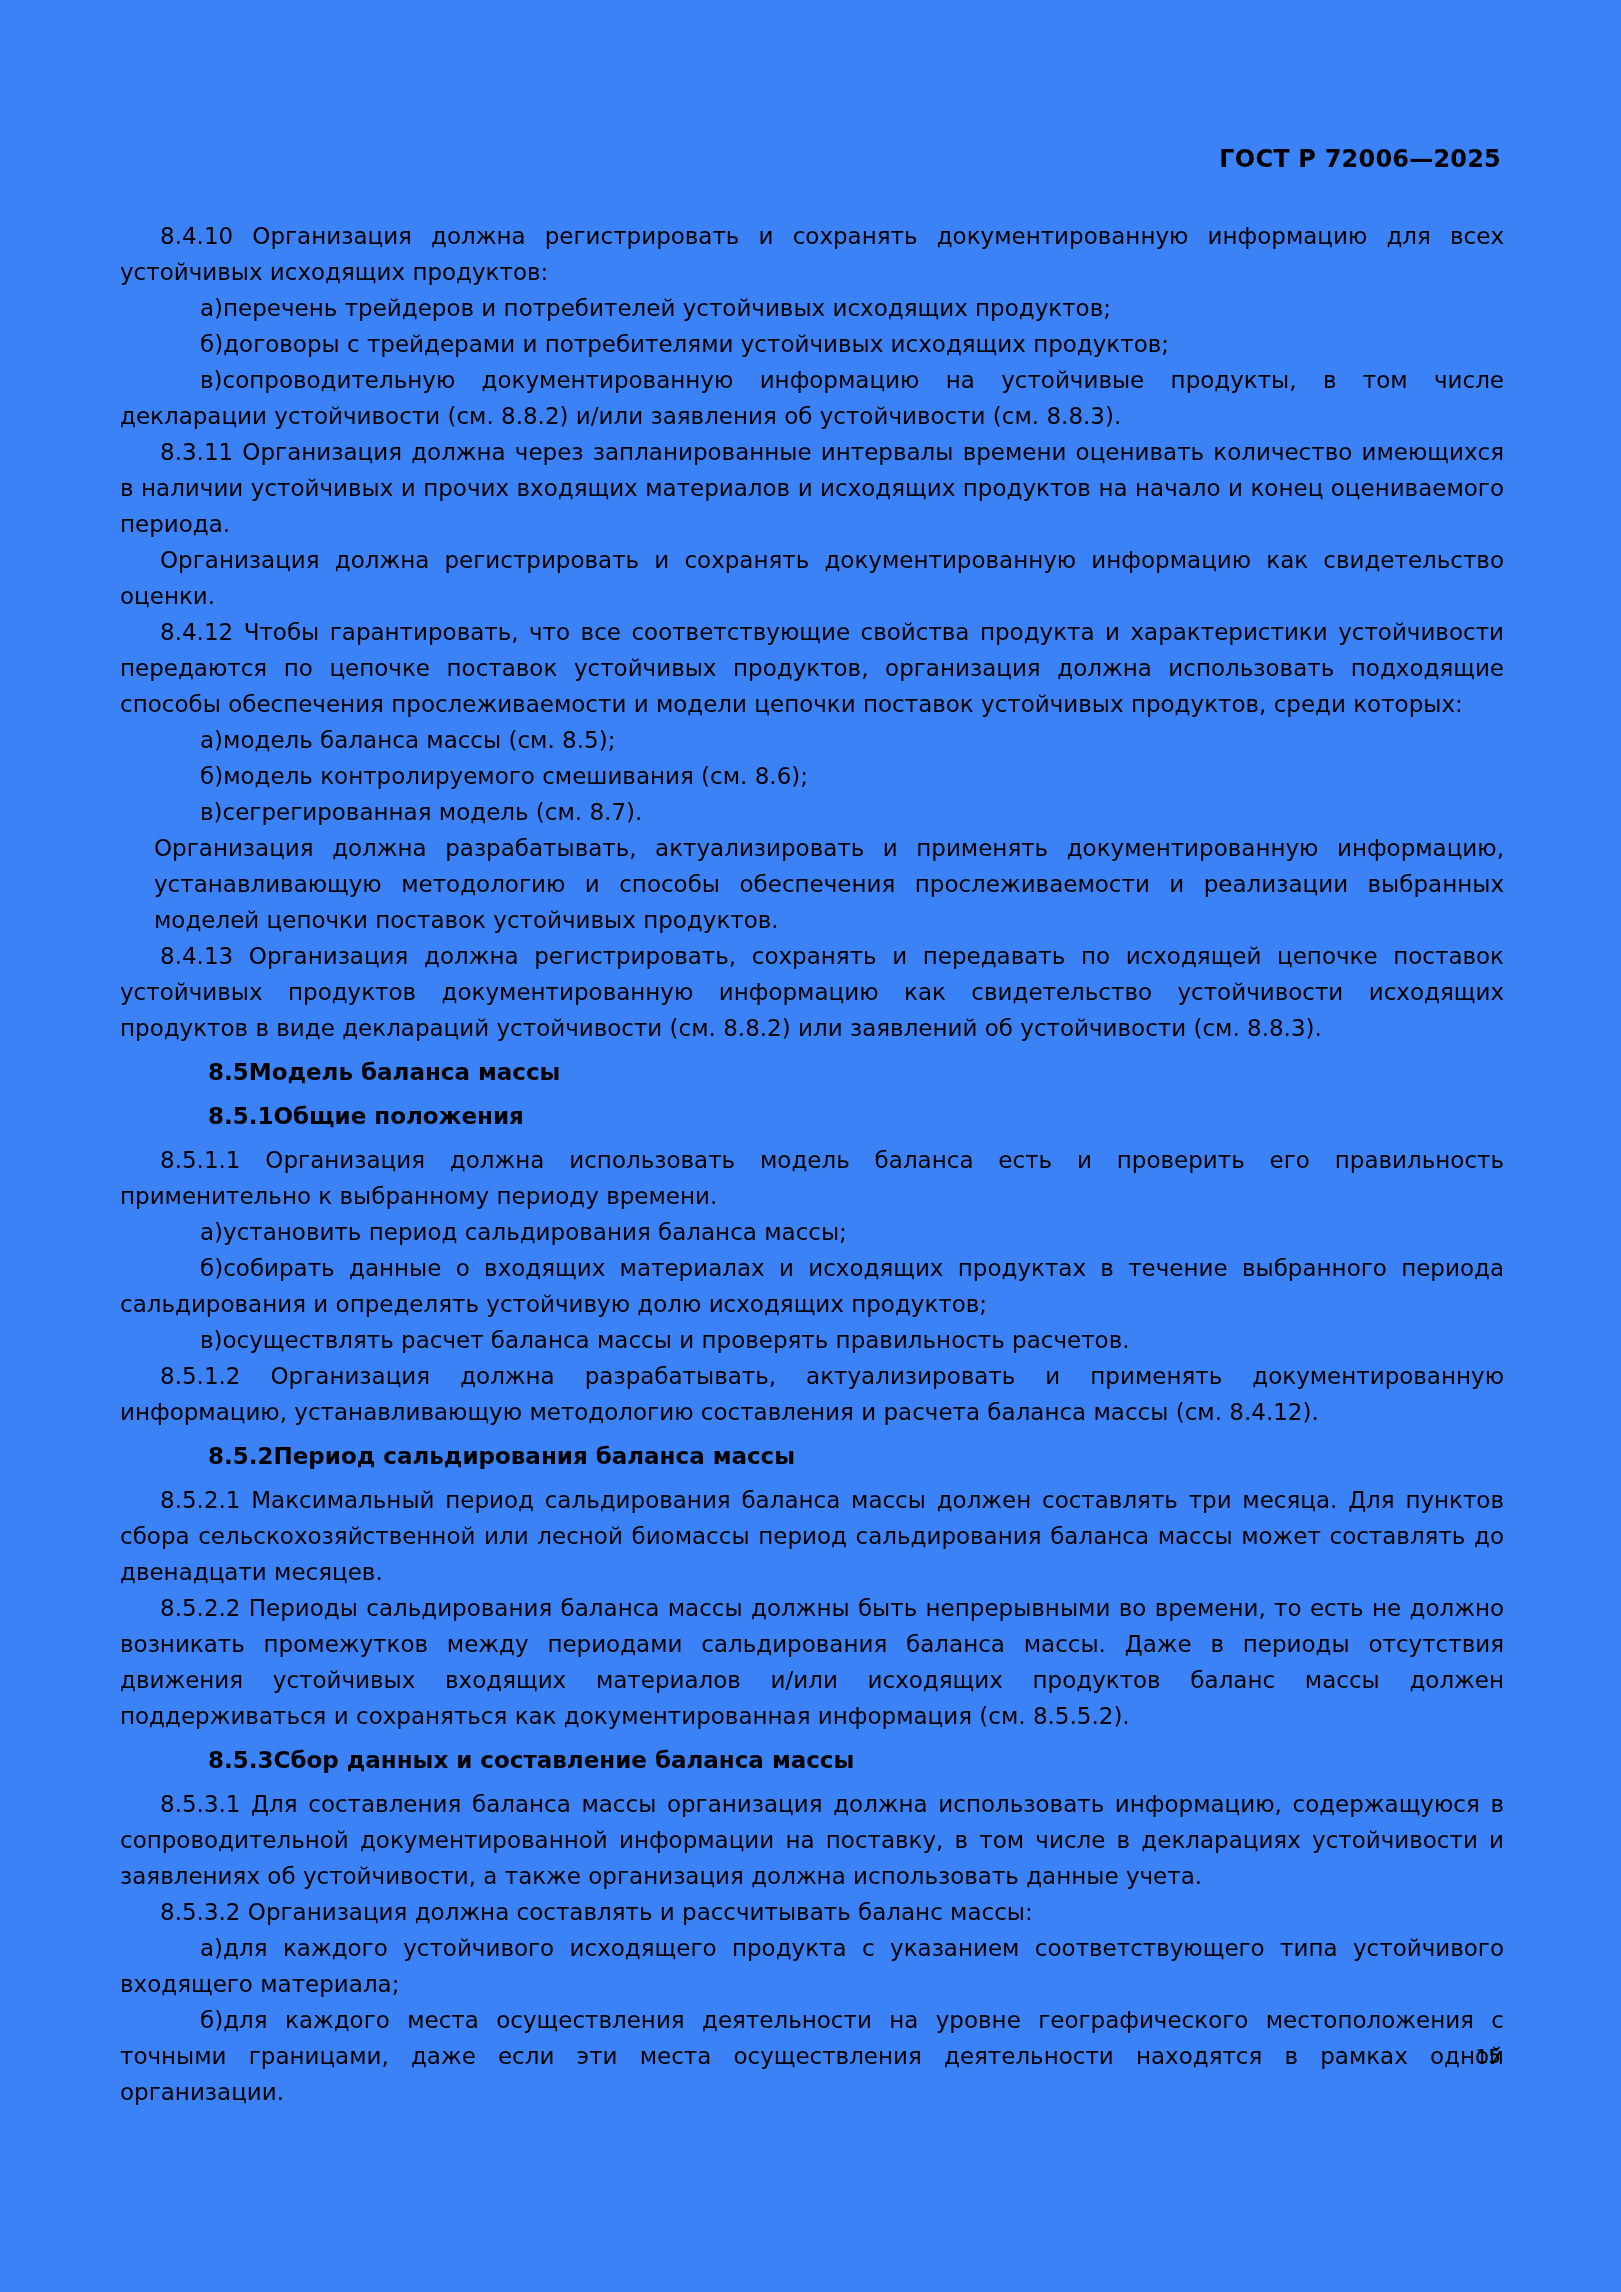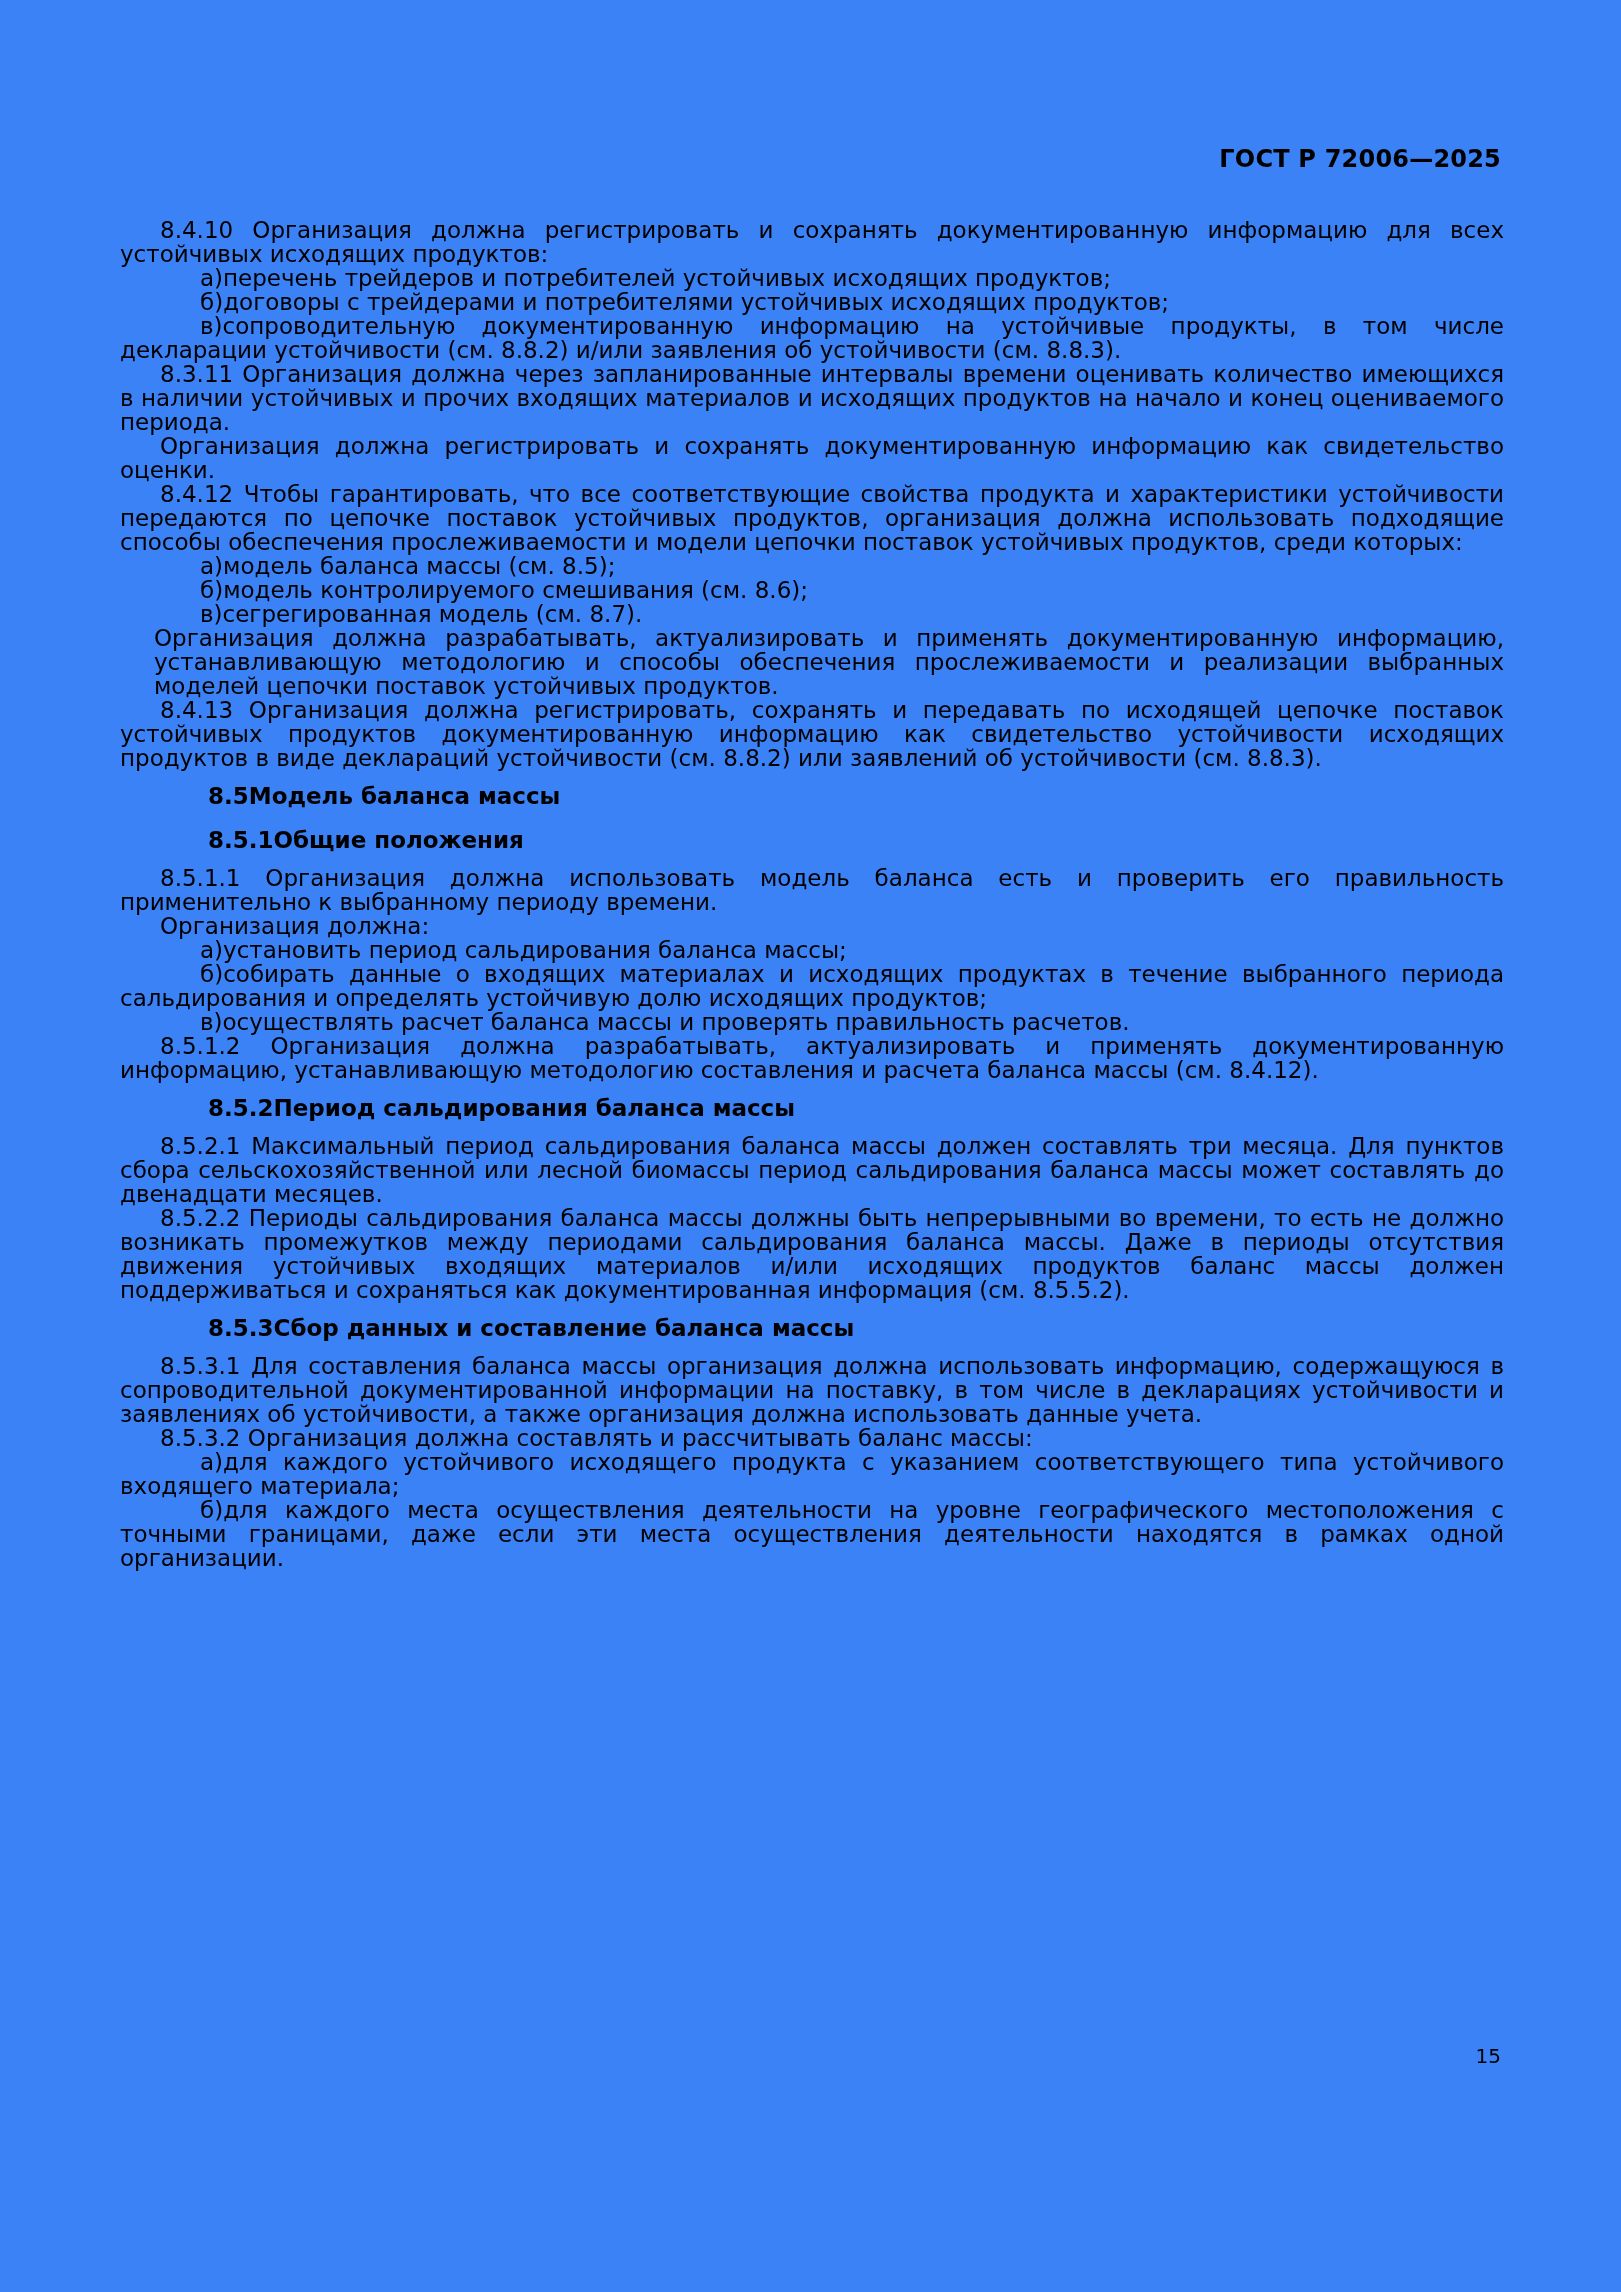--- a/index.html
+++ b/index.html
@@ -31,21 +31,21 @@
   }
   .content {
     position: absolute;
     top: 218px;
     left: 120px;
     width: 1384px;
   }
   p {
     margin: 0;
     font-size: 23px;
-    line-height: 24px;
+    line-height: 36px;
     text-align: justify;
     text-justify: inter-word;
     hyphens: manual;
   }
   p.ind {
     text-indent: 40px;
   }
   p.noind {
     text-indent: 0;
     margin-left: 34px;
@@ -109,21 +109,20 @@
     <p class="noind">Организация должна разрабатывать, актуализировать и применять документированную информацию, устанавливающую методологию и способы обеспечения прослеживаемости и реализации выбранных моделей цепочки поставок устойчивых продуктов.</p>
 
     <p class="ind">8.4.13 Организация должна регистрировать, сохранять и передавать по исходящей цепочке поставок устойчивых продуктов документированную информацию как свидетельство устойчивости исходящих продуктов в виде деклараций устойчивости (см. 8.8.2) или заявлений об устойчивости (см. 8.8.3).</p>
 
     <h3 class="sec"><span class="num">8.5</span><span>Модель баланса массы</span></h3>
 
     <h3 class="sec"><span class="num">8.5.1</span><span>Общие положения</span></h3>
 
     <p class="ind">8.5.1.1 Организация должна использовать модель баланса есть и проверить его правильность применительно к выбранному периоду времени.</p>
 
-    <p class="ind">Организация должна:</p>
 
     <p class="li"><span class="mk">а)</span><span>установить период сальдирования баланса массы;</span></p>
 
     <p class="li"><span class="mk">б)</span><span>собирать данные о входящих материалах и исходящих продуктах в течение выбранного периода сальдирования и определять устойчивую долю исходящих продуктов;</span></p>
 
     <p class="li"><span class="mk">в)</span><span>осуществлять расчет баланса массы и проверять правильность расчетов.</span></p>
 
     <p class="ind">8.5.1.2 Организация должна разрабатывать, актуализировать и применять документированную информацию, устанавливающую методологию составления и расчета баланса массы (см. 8.4.12).</p>
 
     <h3 class="sec"><span class="num">8.5.2</span><span>Период сальдирования баланса массы</span></h3>

